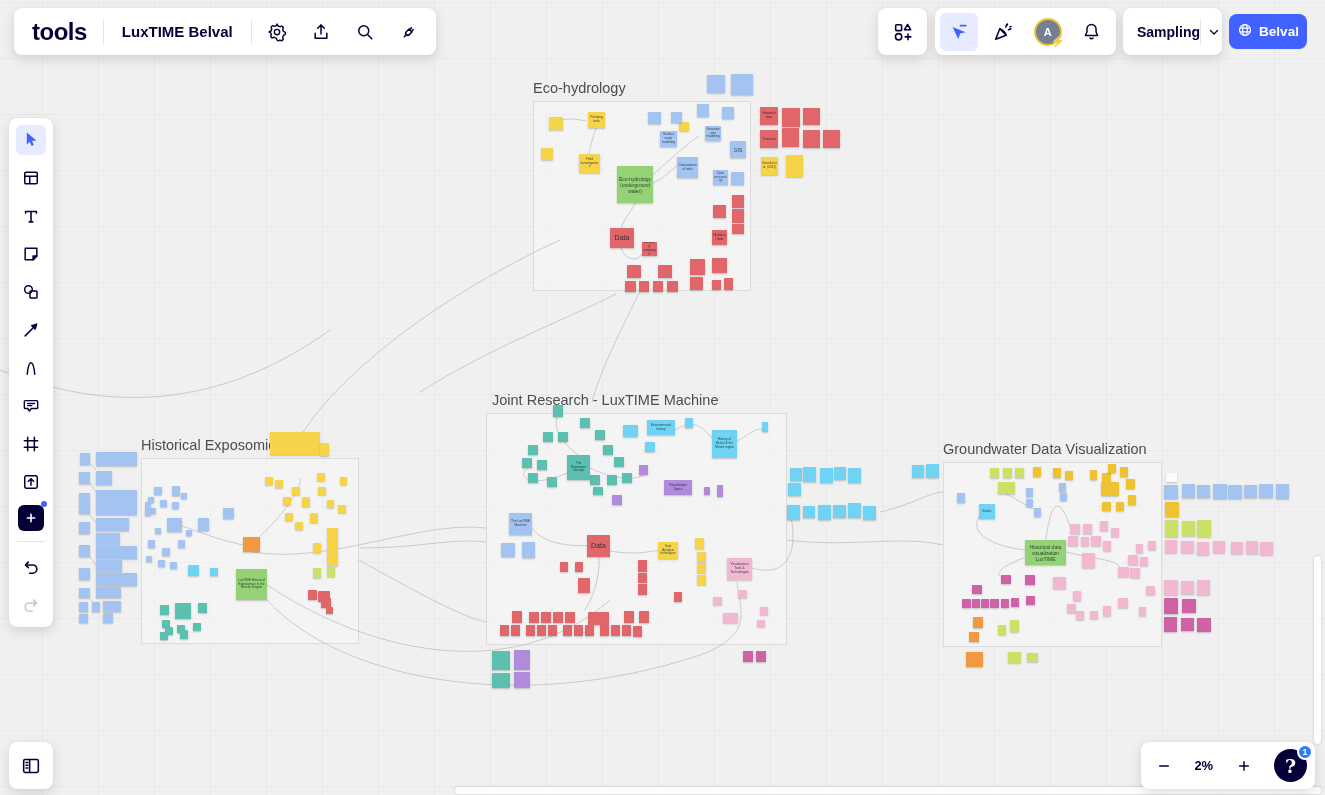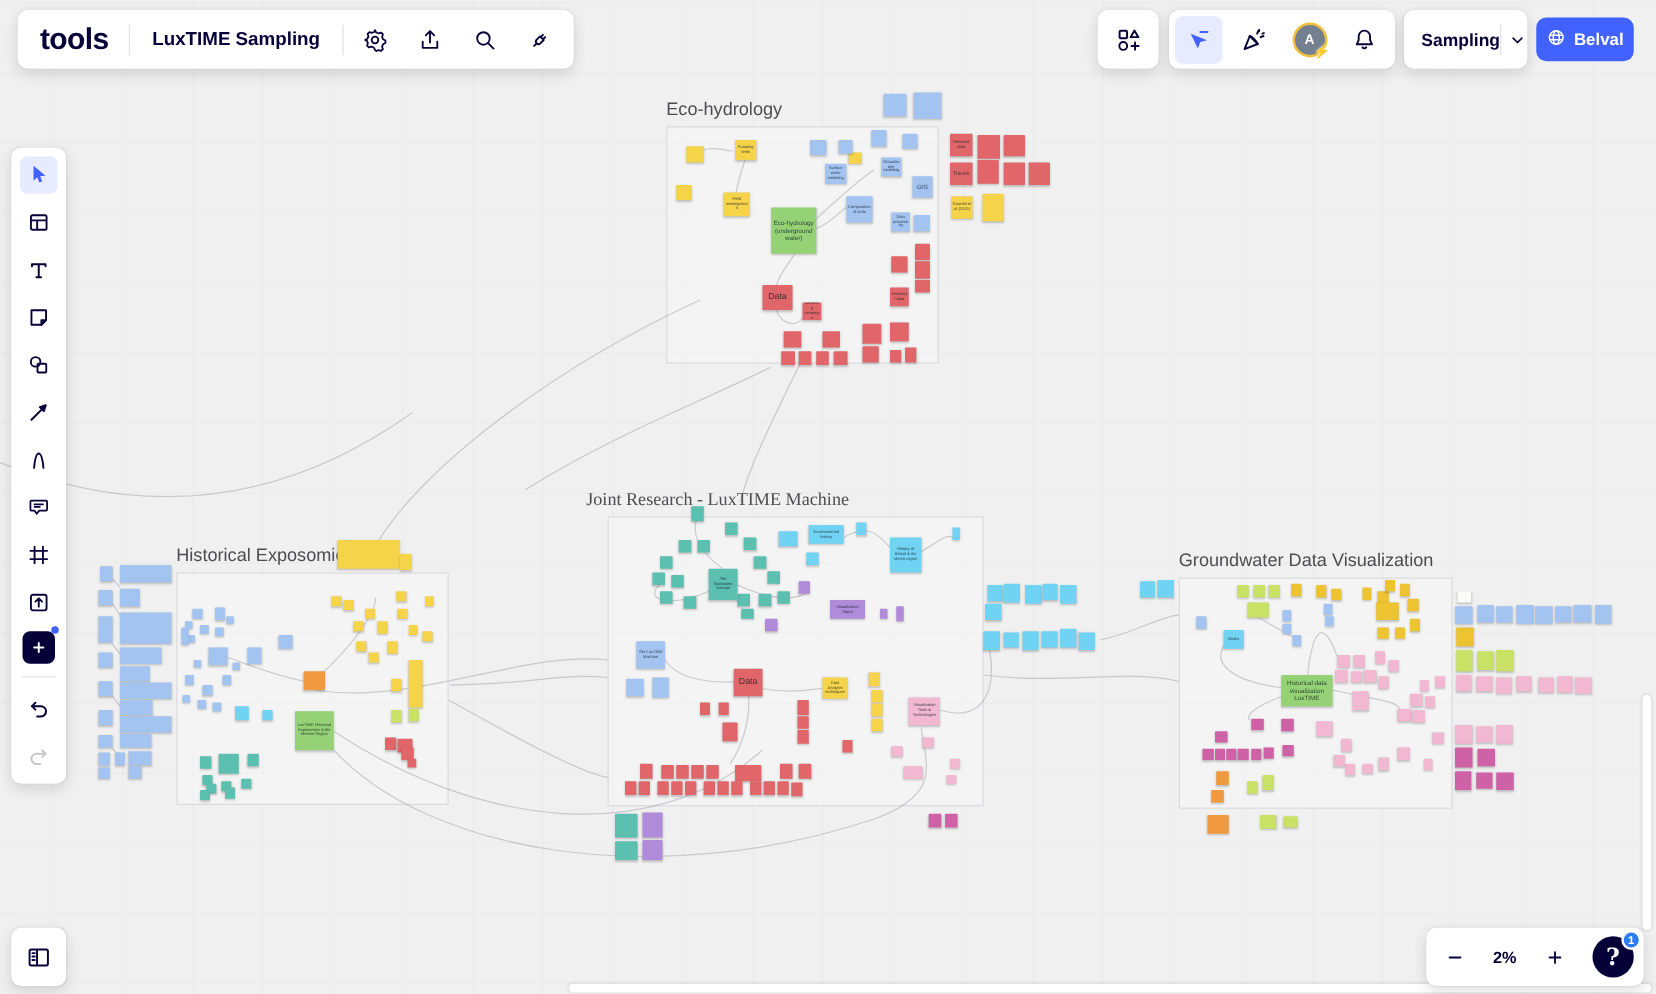--- a/index.html
+++ b/index.html
@@ -135,21 +135,21 @@
       <path d="M1003,492 C1018,500 1030,508 1036,510" fill="none" stroke="#a9a9ad" stroke-opacity="0.55" stroke-width="1"></path>
       <path d="M90,463 L96,470" fill="none" stroke="#a9a9ad" stroke-opacity="0.55" stroke-width="1"></path>
       <path d="M90,483 L96,492" fill="none" stroke="#a9a9ad" stroke-opacity="0.55" stroke-width="1"></path>
       <path d="M90,515 L96,523" fill="none" stroke="#a9a9ad" stroke-opacity="0.55" stroke-width="1"></path>
       <path d="M90,557 L96,565" fill="none" stroke="#a9a9ad" stroke-opacity="0.55" stroke-width="1"></path>
       <path d="M90,599 L96,605" fill="none" stroke="#a9a9ad" stroke-opacity="0.55" stroke-width="1"></path>
     </svg>
 <div class="frame" style="left: 533px; top: 101px; width: 218px; height: 190px;"></div>
     <div class="frame-title" style="left: 533px; top: 80px;">Eco-hydrology</div>
     <div class="frame" style="left: 486px; top: 413px; width: 301px; height: 232px;"></div>
-    <div class="frame-title" style="left: 469px; top: 392px; font-family: Liberation Serif, serif;">Joint Research - LuxTIME Machine</div>
+    <div class="frame-title" style="left: 492px; top: 392px;">Joint Research - LuxTIME Machine</div>
     <div class="frame" style="left: 141px; top: 458px; width: 218px; height: 186px;"></div>
     <div class="frame-title" style="left: 141px; top: 437px;">Historical Exposomics</div>
     <div class="frame" style="left: 943px; top: 462px; width: 219px; height: 185px;"></div>
     <div class="frame-title" style="left: 943px; top: 441px;">Groundwater Data Visualization</div>
     <div class="note" style="left: 549px; top: 117px; width: 14px; height: 13px; background: rgb(246, 212, 74);"></div>
     <div class="note" style="left: 588px; top: 112px; width: 17px; height: 16px; background: rgb(246, 212, 74);">
       <span style="font-size: 3.2px;">Pumping tests</span>
     </div>
     <div class="note" style="left: 541px; top: 148px; width: 12px; height: 12px; background: rgb(246, 212, 74);"></div>
     <div class="note" style="left: 579px; top: 154px; width: 21px; height: 19px; background: rgb(246, 212, 74);">
@@ -499,21 +499,21 @@
     <div class="note" style="left: 1164px; top: 598px; width: 14px; height: 16px; background: rgb(207, 97, 166);"></div>
     <div class="note" style="left: 1182px; top: 599px; width: 14px; height: 14px; background: rgb(207, 97, 166);"></div>
     <div class="note" style="left: 1164px; top: 617px; width: 13px; height: 15px; background: rgb(207, 97, 166);"></div>
     <div class="note" style="left: 1181px; top: 618px; width: 13px; height: 13px; background: rgb(207, 97, 166);"></div>
     <div class="note" style="left: 1197px; top: 618px; width: 14px; height: 14px; background: rgb(207, 97, 166);"></div>
   </div>
 
 <div class="tb-card" id="tb-left">
   <div class="logo">tools</div>
   <div class="v-sep"></div>
-  <div class="board-title">LuxTIME Sampling</div>
+  <div class="board-title">LuxTIME Belval</div>
   <div class="v-sep"></div>
   <div class="icon-btn">
     <svg width="20" height="20" viewBox="0 0 24 24" fill="none" stroke="#050038" stroke-width="1.7" stroke-linejoin="round">
       <path d="M12 2.5l1.2 2.3c.8.2 1.5.5 2.2.9l2.5-.8 1.7 1.7-.8 2.5c.4.7.7 1.4.9 2.2l2.3 1.2v2.4l-2.3 1.2c-.2.8-.5 1.5-.9 2.2l.8 2.5-1.7 1.7-2.5-.8c-.7.4-1.4.7-2.2.9L12 21.5l-1.2-2.3c-.8-.2-1.5-.5-2.2-.9l-2.5.8-1.7-1.7.8-2.5c-.4-.7-.7-1.4-.9-2.2L2.5 12l2.3-1.2c.2-.8.5-1.5.9-2.2l-.8-2.5 1.7-1.7 2.5.8c.7-.4 1.4-.7 2.2-.9L12 2.5z"></path>
       <circle cx="12" cy="12" r="3.2"></circle>
     </svg>
   </div>
   <div class="icon-btn">
     <svg width="20" height="20" viewBox="0 0 24 24" fill="none" stroke="#050038" stroke-width="1.8" stroke-linecap="round" stroke-linejoin="round">
       <path d="M12 14.5V4"></path>

